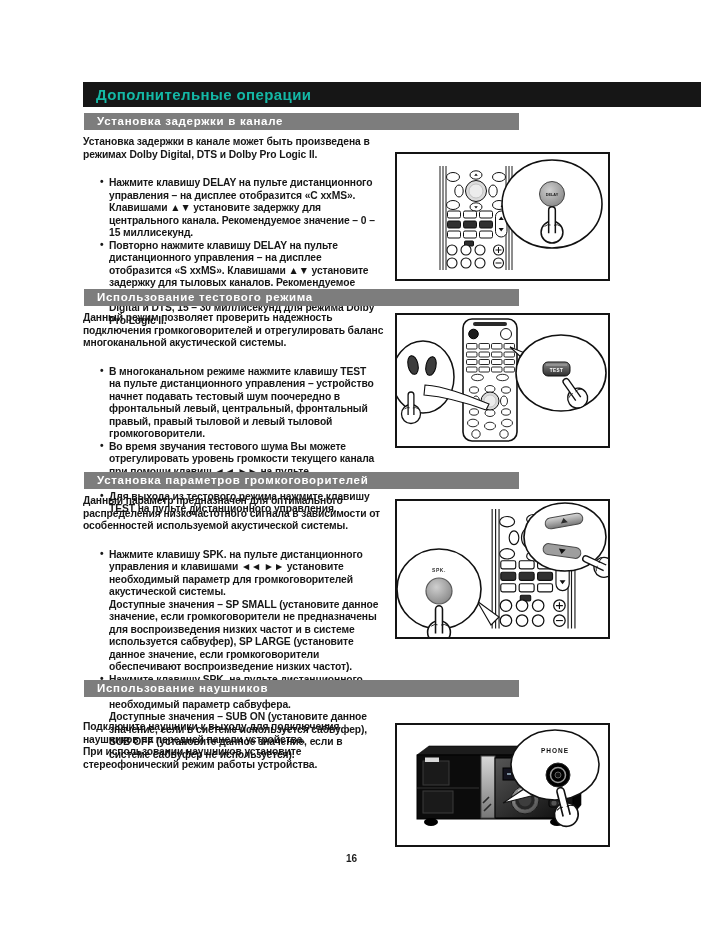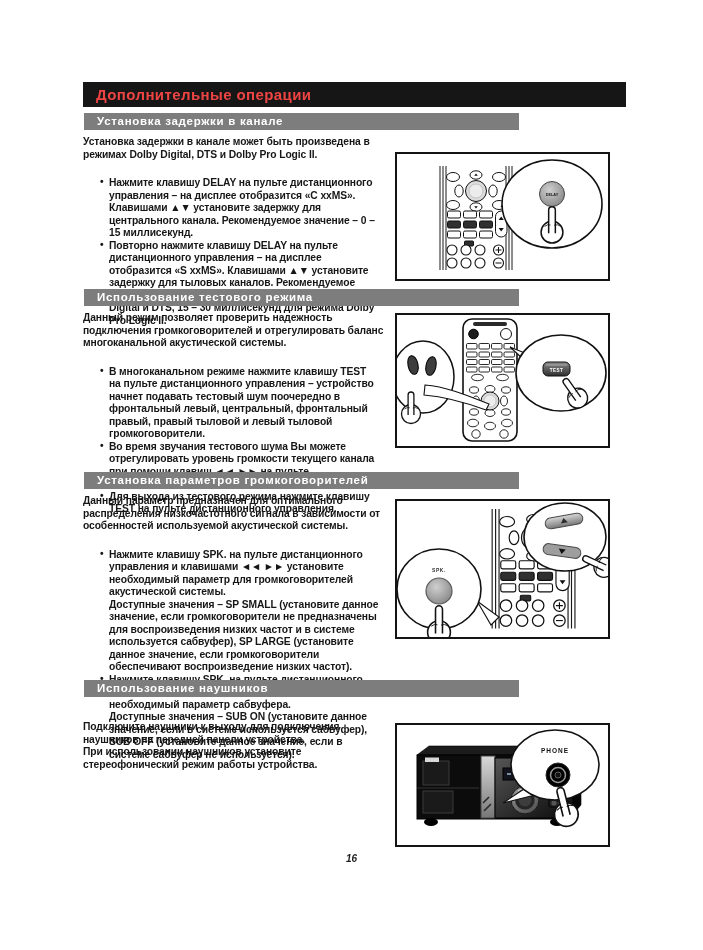--- a/index.html
+++ b/index.html
@@ -1,22 +1,22 @@
 <!DOCTYPE html>
 <html><head>
 <meta charset="utf-8">
 <style>
   html,body{margin:0;padding:0;background:#fff;}
   .page{
     position:relative;width:703px;height:950px;background:#ffffff;
     font-family:"Liberation Sans",sans-serif;outline:1px solid #d9d9d9;overflow:hidden;
   }
   .hbar{
-    position:absolute;left:83px;top:82px;width:543px;height:25px;background:#161616;
-    color:#ef4444;font-size:15px;font-weight:bold;line-height:25px;padding-left:13px;
+    position:absolute;left:83px;top:82px;width:618px;height:25px;background:#161616;
+    color:#14b8a6;font-size:15px;font-weight:bold;line-height:25px;padding-left:13px;
     box-sizing:border-box;letter-spacing:.4px;
   }
   .sbar{
     position:absolute;left:84px;width:435px;height:17px;background:#7d7d7d;color:#fff;
     font-size:11.5px;font-weight:bold;line-height:17px;padding-left:13px;
     box-sizing:border-box;letter-spacing:.7px;white-space:nowrap;
   }
   .txt{
     position:absolute;left:83px;width:312px;color:#161616;font-size:10.3px;
     line-height:12.5px;font-weight:bold;letter-spacing:-.1px;
@@ -25,21 +25,21 @@
   .txt ul{margin:16px;padding:0;list-style:none;}
   .txt li{position:relative;padding-left:10px;white-space:pre-line;}
   .txt li::before{content:"\2022";position:absolute;left:1px;top:-1px;}
   .ibox{
     position:absolute;left:395px;width:215px;border:2px solid #141414;background:#fff;
     box-sizing:border-box;
   }
   .ibox svg{display:block;width:100%;height:100%;}
   .pageno{
     position:absolute;left:0;top:853px;width:703px;text-align:center;
-    font-size:10px;font-weight:bold;color:#1d1d1d;font-style:italic;
+    font-size:10px;font-weight:bold;color:#1d1d1d;
   }
   .defs-holder{position:absolute;width:0;height:0;overflow:hidden;}
   text{font-family:"Liberation Sans",sans-serif;}
 </style>
 </head>
 <body>
 
 <svg class="defs-holder" aria-hidden="true">
   <defs>
     <linearGradient id="gradBtn" x1="0" y1="0" x2="0" y2="1">

